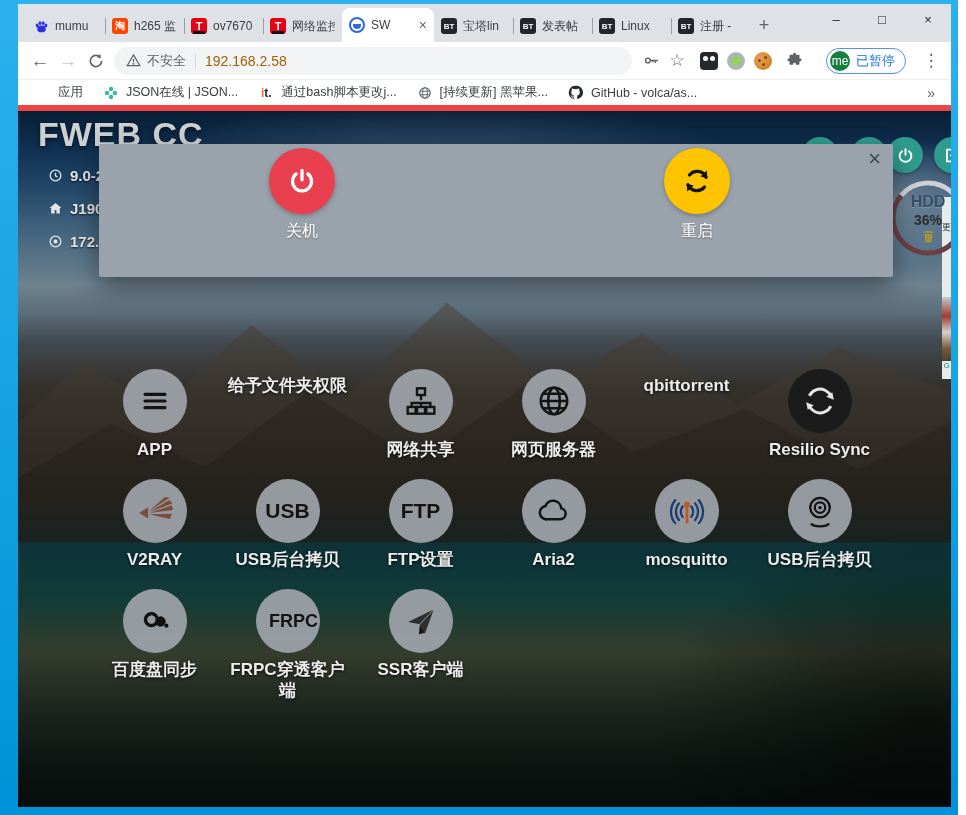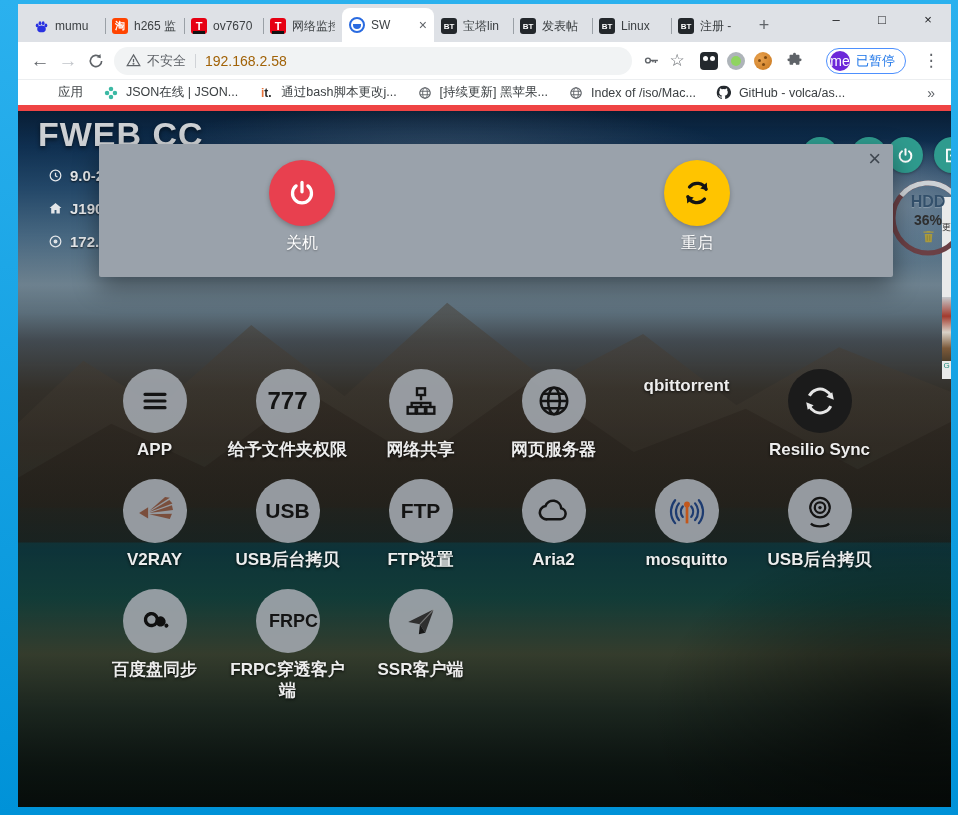--- a/index.html
+++ b/index.html
@@ -54,21 +54,21 @@
   .ext-panda::before,.ext-panda::after { content:""; position:absolute; top:4px; width:5px; height:5px;
     border-radius:50%; background:#fff; }
   .ext-panda::before { left:3px; } .ext-panda::after { right:3px; }
   .ext-green { background:#aeb4b9; border-radius:50%; position:relative; }
   .ext-green::before { content:""; position:absolute; inset:4px; border-radius:50%; background:#8fd460; }
   .ext-cookie { background:radial-gradient(circle at 35% 35%, #e8a14e, #c9781f); border-radius:50%; position:relative; }
   .ext-cookie::before { content:""; position:absolute; left:4px; top:7px; width:3px; height:3px; border-radius:50%;
     background:#7d4a12; box-shadow:6px -3px 0 #7d4a12, 4px 4px 0 #7d4a12; }
   .profile-chip { display:flex; align-items:center; border:1.5px solid #4d90fe; border-radius:16px;
                   padding:2px 10px 2px 3px; margin-left:10px; cursor:pointer; background:#fff; }
-  .avatar { width:20px; height:20px; border-radius:50%; background:#6d28d9; color:#fff; font-size:14px;
+  .avatar { width:20px; height:20px; border-radius:50%; background:#15803d; color:#fff; font-size:12px;
             display:flex; align-items:center; justify-content:center; margin-right:6px; }
   .paused { color:#1a73e8; font-size:13px; }
   .menu-dots { font-size:17px; color:#5f6368; width:24px; text-align:center; cursor:pointer; margin-left:4px; }
 
   
   .bookmarks { height:31px; background:#fff; display:flex; align-items:center; padding:0 12px;
                border-bottom:6px solid #ef4444; gap:4px; }
   .bm { display:flex; align-items:center; font-size:12.5px; color:#3c4043; padding:3px 8px; border-radius:4px;
         cursor:pointer; white-space:nowrap; }
   .bm-icon { width:16px; height:16px; margin-right:7px; display:inline-flex; align-items:center; justify-content:center; }
@@ -110,21 +110,21 @@
   .hdd { position:absolute; left:871px; top:68px; width:78px; height:78px; z-index:3; }
   .hdd-center { position:absolute; inset:0; display:flex; flex-direction:column; align-items:center;
                 justify-content:center; gap:1px; }
   .hdd-label { font-size:16px; font-weight:bold; color:#33506b; text-shadow:0 1px 1px rgba(255,255,255,.25); }
   .hdd-pct { font-size:14px; color:#2e2e2e; font-weight:bold; }
 
   
   .modal { position:absolute; left:81px; top:33px; width:794px; height:133px; background:#9aa2ab;
            z-index:10; border-radius:2px; box-shadow:0 10px 26px rgba(0,0,0,.4); }
   .modal-close { position:absolute; right:12px; top:2px; font-size:22px; color:#3f4750; cursor:pointer; }
-  .modal-col { position:absolute; top:16px; width:132px; text-align:center;font-family:Liberation Mono, monospace; }
+  .modal-col { position:absolute; top:4px; width:132px; text-align:center;font-family:Liberation Mono, monospace; }
   .col-shutdown { left:137px; } .col-restart { left:532px; }
   .modal-btn { width:66px; height:66px; border-radius:50%; margin:0 auto; display:flex; align-items:center;
                justify-content:center; cursor:pointer; box-shadow:0 2px 5px rgba(0,0,0,.25); }
   .btn-red { background:#e8404f; }
   .btn-yellow { background:#ffc400; }
   .modal-label { margin-top:7px; color:#fff; font-size:16px; text-shadow:0 1px 2px rgba(0,0,0,.35); }
 
   
   .edge { position:absolute; right:0; top:86px; width:9px; z-index:2; }
   .edge-white { background:#e9eaea; height:100px; font-size:9px; color:#333; text-align:center; padding-top:24px; }
@@ -292,30 +292,20 @@
         <svg width="14" height="14" viewBox="0 0 24 24" fill="none" stroke="#5f6368" stroke-width="2">
               <circle cx="12" cy="12" r="9"></circle>
               <path d="M3.5 9h17M3.5 15h17" stroke-width="1.6"></path>
               <ellipse cx="12" cy="12" rx="4" ry="9" stroke-width="1.6"></ellipse>
             </svg>
       </span>
       <span>[持续更新] 黑苹果...</span>
     </div>
     <div class="bm">
       <span class="bm-icon">
-        <svg width="14" height="14" viewBox="0 0 24 24" fill="none" stroke="#5f6368" stroke-width="2">
-              <circle cx="12" cy="12" r="9"></circle>
-              <path d="M3.5 9h17M3.5 15h17" stroke-width="1.6"></path>
-              <ellipse cx="12" cy="12" rx="4" ry="9" stroke-width="1.6"></ellipse>
-            </svg>
-      </span>
-      <span>Index of /iso/Mac...</span>
-    </div>
-    <div class="bm">
-      <span class="bm-icon">
         <svg width="15" height="15" viewBox="0 0 16 16" fill="#24292e">
               <path d="M8 .8a7.2 7.2 0 0 0-2.3 14c.4.1.5-.1.5-.3v-1.2c-2 .4-2.5-.9-2.5-.9-.3-.8-.8-1-.8-1-.7-.5 0-.5 0-.5.7 0 1.1.8 1.1.8.7 1.1 1.8.8 2.2.6 0-.5.3-.8.5-1-1.6-.2-3.3-.8-3.3-3.6 0-.8.3-1.4.7-1.9 0-.2-.3-1 .1-2 0 0 .6-.2 2 .7a6.9 6.9 0 0 1 3.6 0c1.4-.9 2-.7 2-.7.4 1 .1 1.8.1 2 .5.5.7 1.1.7 1.9 0 2.8-1.7 3.4-3.3 3.6.3.2.5.7.5 1.4v2c0 .2.1.4.5.3A7.2 7.2 0 0 0 8 .8z"></path>
             </svg>
       </span>
       <span>GitHub - volca/as...</span>
     </div>
     <span class="bm-overflow">»</span>
   </div>
 
   <div class="page">
@@ -415,23 +405,20 @@
       <div class="tile">
         <div class="circle">
           <svg width="32" height="32" viewBox="0 0 24 24" stroke="#141414" stroke-width="2.4" stroke-linecap="round">
                 <path d="M4.5 7h15M4.5 12h15M4.5 17h15"></path>
               </svg>
         </div>
         <div class="tile-label">APP</div>
       </div>
 
       <div class="tile">
-        <div class="circle">
-          <span class="icon-text">777</span>
-        </div>
         <div class="tile-label">给予文件夹权限</div>
       </div>
 
       <div class="tile">
         <div class="circle">
           <svg width="32" height="32" viewBox="0 0 24 24" fill="none" stroke="#141414" stroke-width="1.8">
                 <rect x="9" y="2.5" width="6" height="5"></rect>
                 <rect x="2" y="16.5" width="6" height="5"></rect>
                 <rect x="9" y="16.5" width="6" height="5"></rect>
                 <rect x="16" y="16.5" width="6" height="5"></rect>

